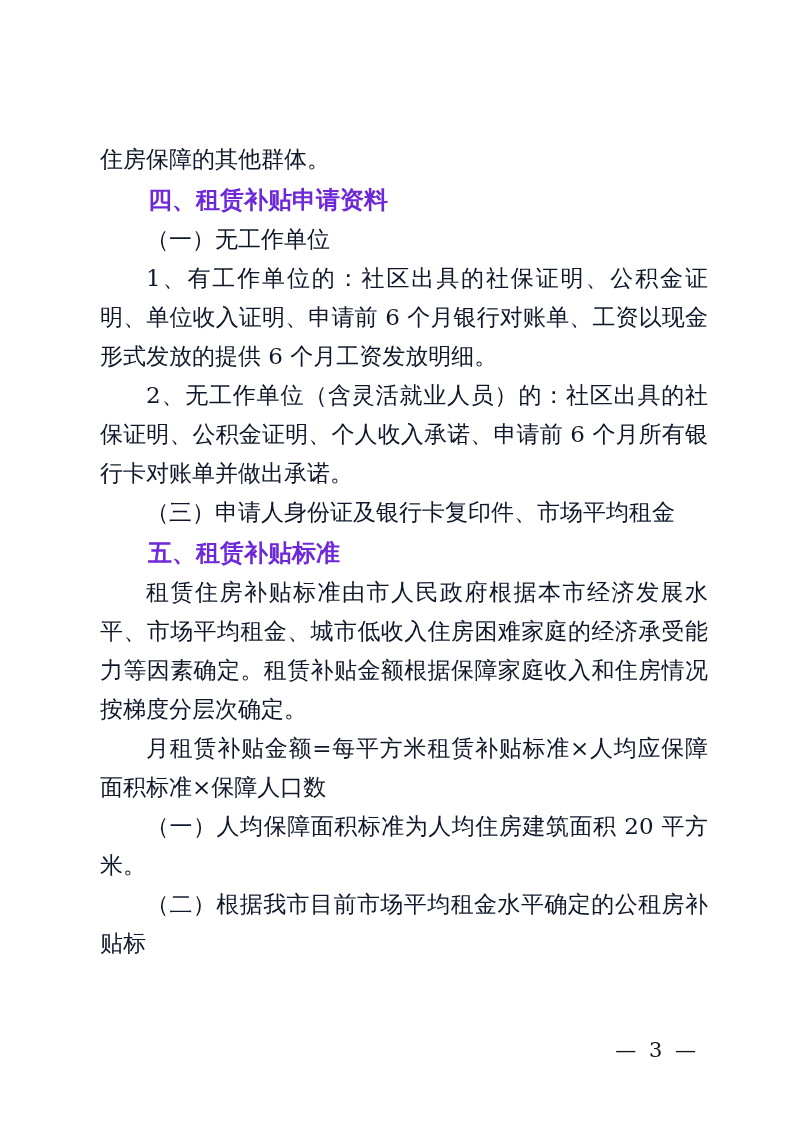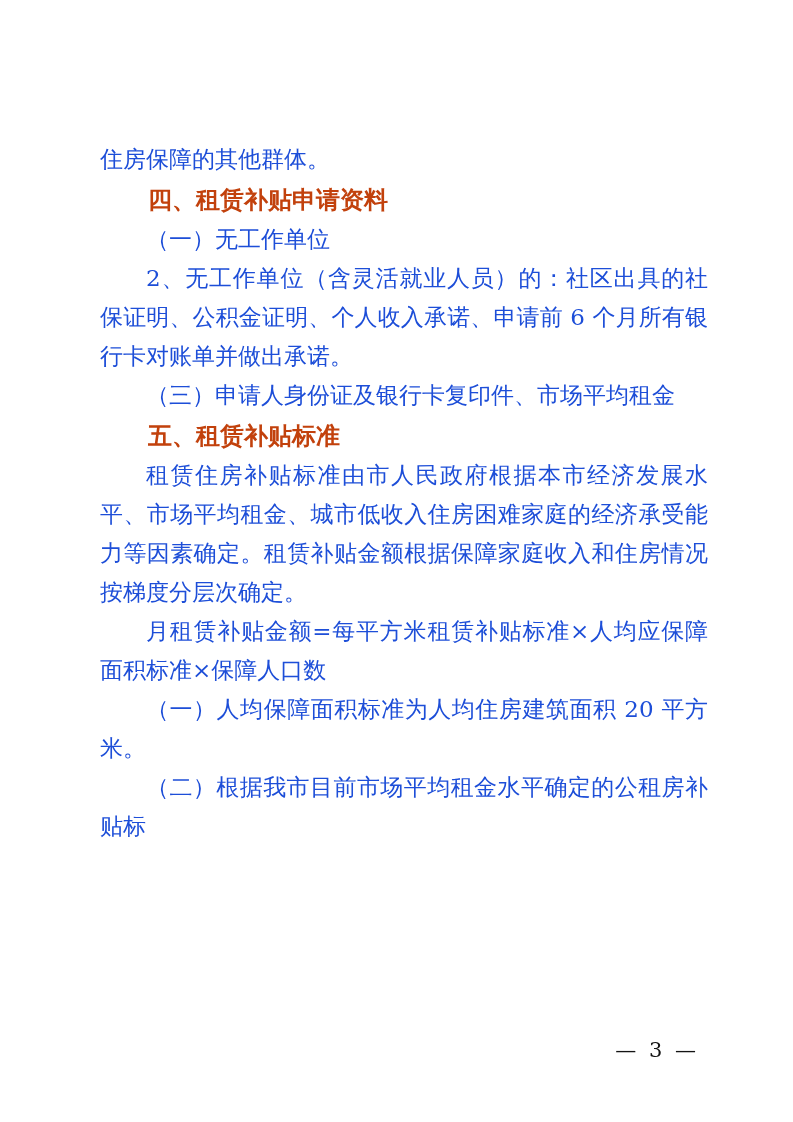--- a/index.html
+++ b/index.html
@@ -18,55 +18,56 @@
   .doc-body {
     position: absolute;
     left: 100px;
     top: 140px;
     width: 608px;
   }
   .par {
     margin: 0;
     font-size: 23px;
     line-height: 39px;
-    color: #1d4ed8;
+    color: #0f172a;
     text-align: justify;
     text-justify: inter-ideograph;
     font-family: "DejaVu Serif", "Liberation Serif", serif;
   }
   .par.indent {
     text-indent: 2em;
   }
   .par.heading {
     font-family: "DejaVu Sans", "Liberation Sans", sans-serif;
     font-weight: 700;
     font-size: 24px;
     text-indent: 2em;
     margin-top: 2px;
-    color: #c2410c;
+    color: #6d28d9;
   }
   .pageno {
     position: absolute;
     top: 1037px;
     right: 94px;
     font-size: 21px;
     line-height: 26px;
     color: #141414;
     letter-spacing: 3px;
     font-family: "DejaVu Serif", "Liberation Serif", serif;
   }
 </style>
 </head>
 <body>
 
 <div class="page">
   <div class="doc-body">
     <p class="par">住房保障的其他群体。</p>
     <p class="par heading">四、租赁补贴申请资料</p>
     <p class="par indent">（一）无工作单位</p>
+    <p class="par indent">1、有工作单位的：社区出具的社保证明、公积金证明、单位收入证明、申请前 6 个月银行对账单、工资以现金形式发放的提供 6 个月工资发放明细。</p>
     <p class="par indent">2、无工作单位（含灵活就业人员）的：社区出具的社保证明、公积金证明、个人收入承诺、申请前 6 个月所有银行卡对账单并做出承诺。</p>
     <p class="par indent">（三）申请人身份证及银行卡复印件、市场平均租金</p>
     <p class="par heading">五、租赁补贴标准</p>
     <p class="par indent">租赁住房补贴标准由市人民政府根据本市经济发展水平、市场平均租金、城市低收入住房困难家庭的经济承受能力等因素确定。租赁补贴金额根据保障家庭收入和住房情况按梯度分层次确定。</p>
     <p class="par indent">月租赁补贴金额=每平方米租赁补贴标准×人均应保障面积标准×保障人口数</p>
     <p class="par indent">（一）人均保障面积标准为人均住房建筑面积 20 平方米。</p>
     <p class="par indent">（二）根据我市目前市场平均租金水平确定的公租房补贴标</p>
   </div>
   <div class="pageno">— 3 —</div>
 </div>

